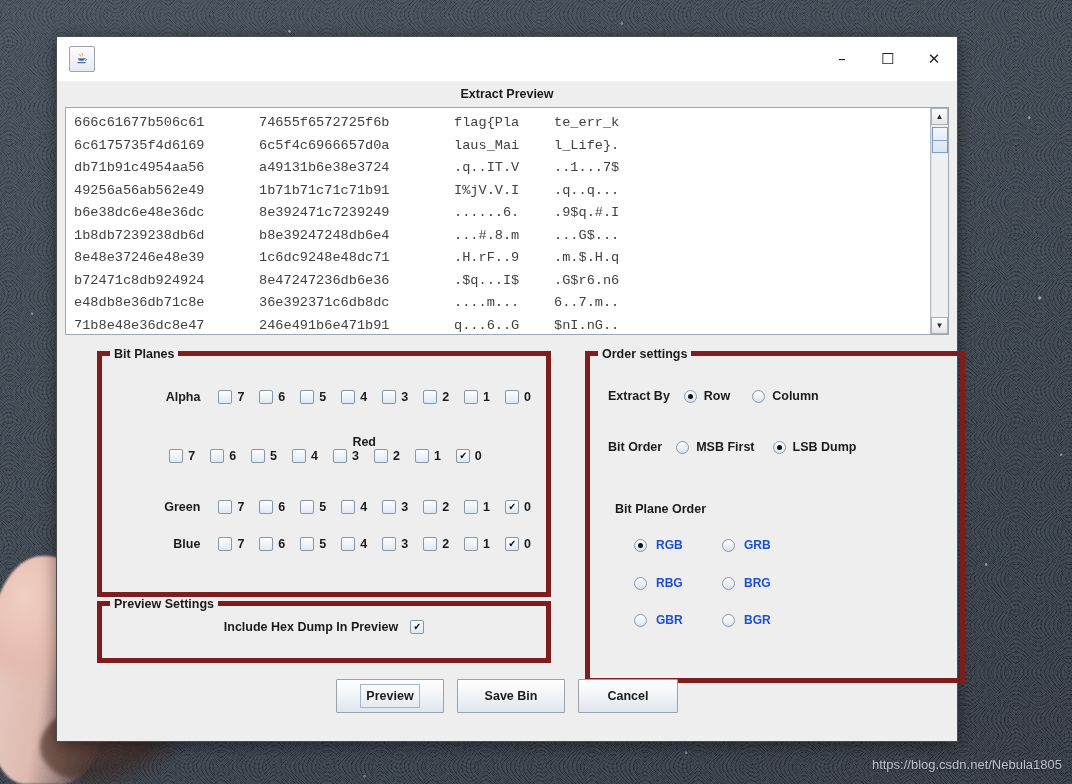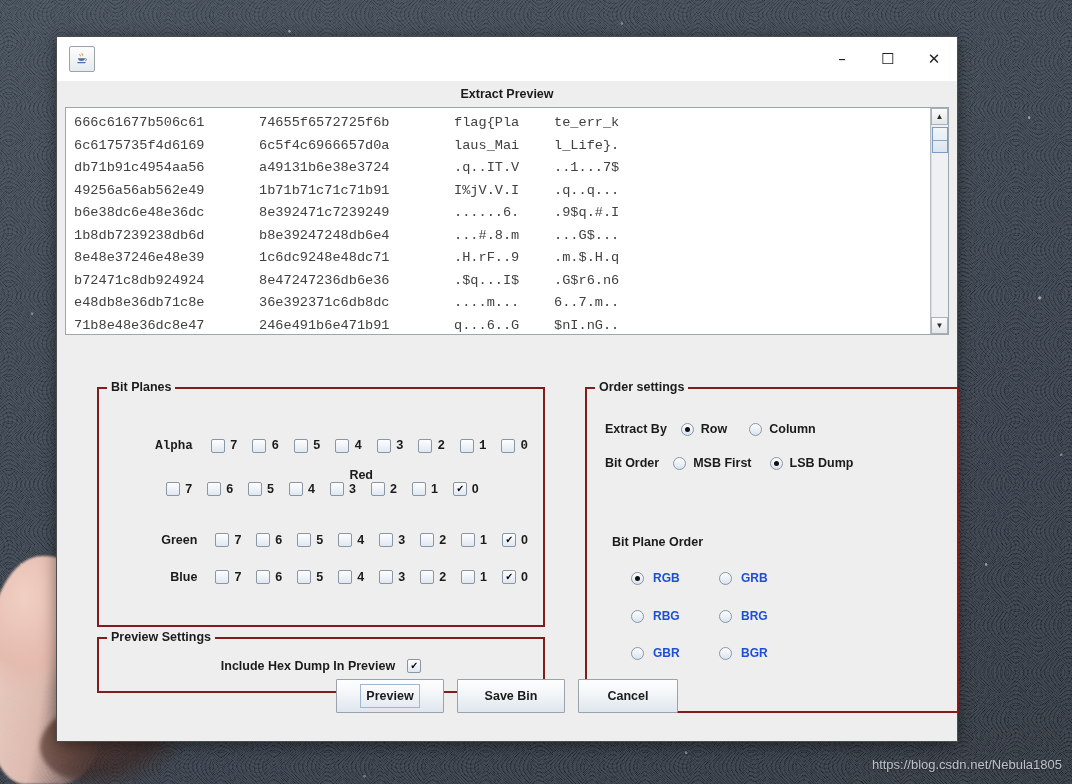--- a/index.html
+++ b/index.html
@@ -114,21 +114,21 @@
     position:absolute;left:0;right:0;top:2px;height:26px;
     background:linear-gradient(180deg,#f2f6fb,#dbe4ef);
     border:1px solid #7b9cc4;box-sizing:border-box;
     display:flex;align-items:center;justify-content:center;
   }
   #sb-thumb span{display:block;width:9px;border-top:1px solid #8aa3c2;margin:1px 0;}
 
   
   #body{flex:1 1 auto;position:relative;}
   .panel{
-    position:absolute;border:2px solid #7f1d1d;background:transparent;margin-top:36px;
+    position:absolute;border:5px solid #7f1d1d;background:transparent;
   }
   .panel > .legend{
     position:absolute;top:-9px;left:8px;background:#eeeeee;padding:0 4px;
     font-size:12.5px;font-weight:bold;color:#1b1b1b;white-space:nowrap;
   }
   #panel-bitplanes{left:40px;top:16px;width:444px;height:236px;}
   #panel-order{left:528px;top:16px;width:370px;height:322px;}
   #panel-preview-settings{left:40px;top:266px;width:444px;height:52px;}
 
   .bp-row{
@@ -162,21 +162,21 @@
     font-size:12.5px;font-weight:bold;color:#1b1b1b;
   }
   .or-opt{display:flex;align-items:center;}
   .or-opt .lb{margin-left:7px;}
 
   #bpo-title{position:absolute;left:25px;top:146px;font-size:12.5px;font-weight:bold;color:#1b1b1b;}
   .bpo-opt{position:absolute;display:flex;align-items:center;font-size:12px;font-weight:bold;color:#1d4ed8;}
   .bpo-opt .lb{margin-left:9px;}
 
   #pset-line{
-    position:absolute;left:0;top:20px;width:100%;
+    position:absolute;left:0;top:14px;width:100%;
     display:flex;align-items:center;justify-content:center;
     font-size:12.5px;font-weight:bold;color:#1b1b1b;
   }
   #pset-line .cbx{margin-left:12px;}
 
   
   #buttons{
     position:absolute;left:0;right:0;top:344px;
     display:flex;justify-content:center;gap:13px;
   }
@@ -245,21 +245,21 @@
       </div>
       <div class="sb-arrow">▼</div>
     </div>
   </div>
 
   <div id="body">
 
     <div class="panel" id="panel-bitplanes">
       <div class="legend">Bit Planes</div>
       <div id="bp-rows">
-          <div class="bp-row" style="top: 46px; font-family: Liberation Mono, monospace;">
+          <div class="bp-row" style="top: 30px;">
             <div class="bp-label">Alpha</div>
             <div class="bp-cells">
               <div class="bp-cell">
                 <span class="cbx"></span>
                 <span class="num">7</span>
               </div>
               <div class="bp-cell">
                 <span class="cbx"></span>
                 <span class="num">6</span>
               </div>
@@ -411,21 +411,21 @@
         <span class="or-opt" id="opt-row" style="margin-left:14px;">
           <span class="rad sel"></span>
           <span class="lb">Row</span>
         </span>
         <span class="or-opt" id="opt-col" style="margin-left:22px;">
           <span class="rad"></span>
           <span class="lb">Column</span>
         </span>
       </div>
 
-      <div class="or-line" id="line-bitorder" style="left:18px;top:67px;">
+      <div class="or-line" id="line-bitorder" style="left:18px;top:84px;">
         <span>Bit Order</span>
         <span class="or-opt" id="opt-msb" style="margin-left:14px;">
           <span class="rad"></span>
           <span class="lb">MSB First</span>
         </span>
         <span class="or-opt" id="opt-lsb" style="margin-left:18px;">
           <span class="rad sel"></span>
           <span class="lb">LSB Dump</span>
         </span>
       </div>

